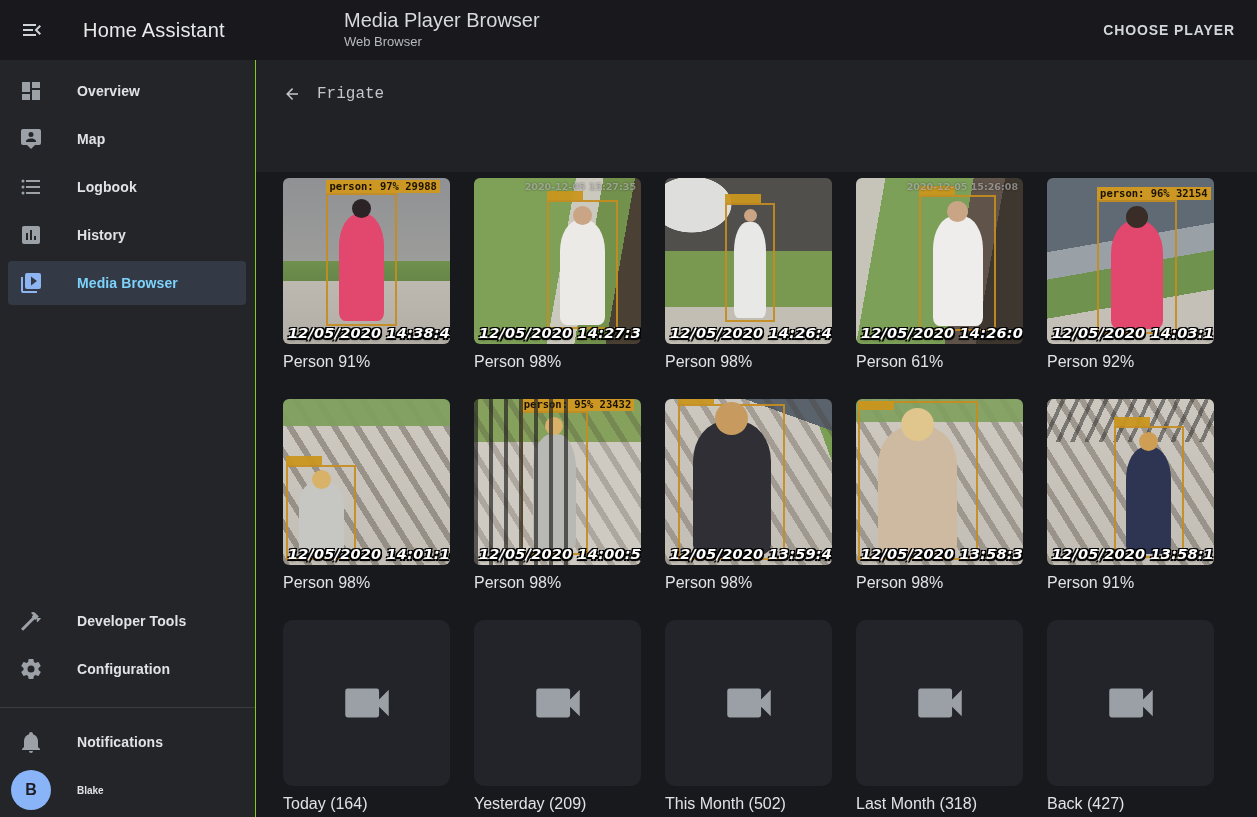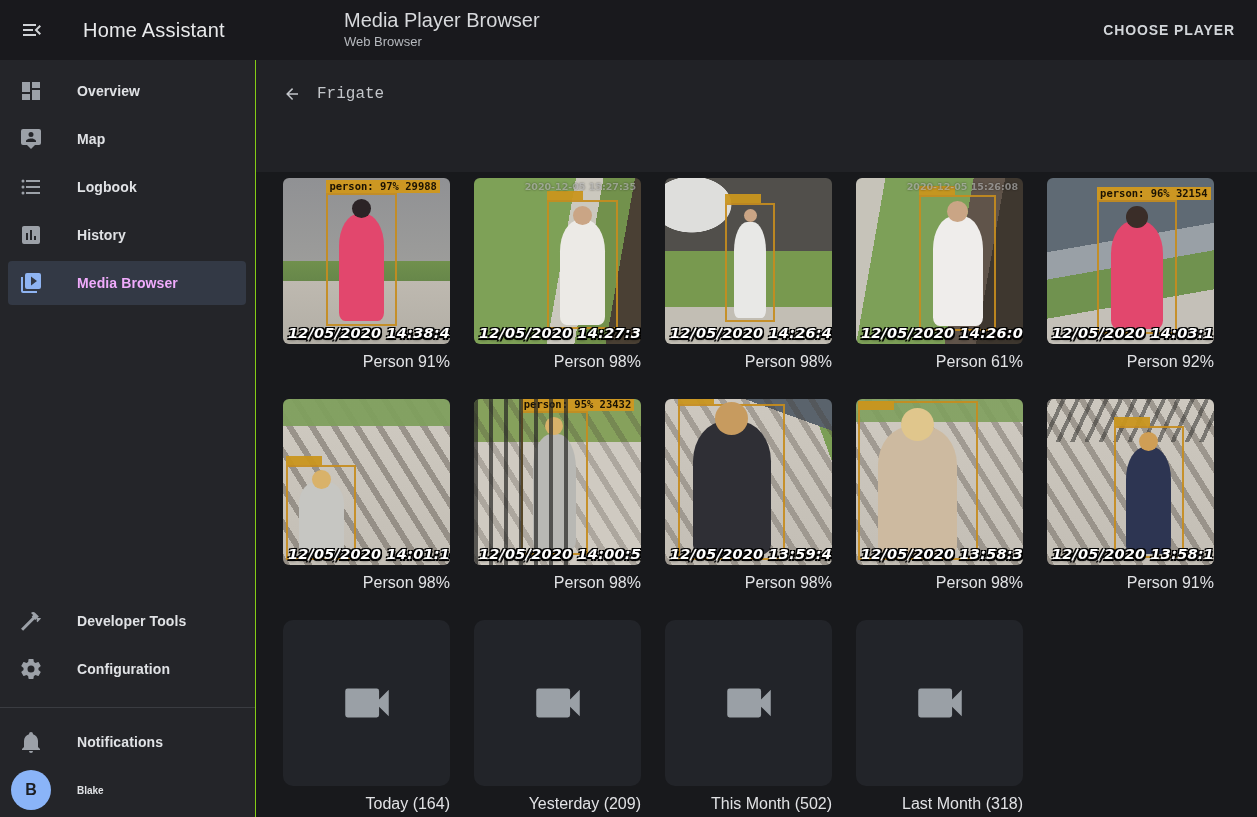--- a/index.html
+++ b/index.html
@@ -23,39 +23,39 @@
   .layout { position:fixed; top:60px; left:0; width:1257px; height:757px; display:flex; }
 
   
   .sidebar { flex:0 0 256px; width:256px; background:#242529; border-right:1px solid #84cc16;
     display:flex; flex-direction:column; padding-top:9px; }
   .nav-item { height:44px; margin:0 9px 4px 8px; border-radius:4px; display:flex; align-items:center;
     padding-left:11px; cursor:pointer; color:#e0e2e5; }
   .nav-item .nicon { width:24px; height:24px; flex:0 0 24px; color:#9ca1a8; }
   .nav-item .nicon svg { width:24px; height:24px; fill:currentColor; }
   .nav-item .nlabel { margin-left:34px; font-size:14px; font-weight:700; letter-spacing:.1px; }
-  .nav-item.selected { background:#333945; color:#f0abfc; }
+  .nav-item.selected { background:#333945; color:#7dd3fc; }
   .nav-item.selected .nicon { color:#8fb4f2; }
   .side-spacer { flex:1; }
   .side-divider { height:1px; background:#3a3c41; margin:12px 0; }
   .user-row { height:44px; margin:0 9px 5px 8px; display:flex; align-items:center; padding-left:11px;
     cursor:pointer; color:#e0e2e5; }
   .avatar { width:40px; height:40px; margin-left:-8px; border-radius:50%; background:#8ab4f8;
     color:#1c1e22; font-size:16px; font-weight:700; display:flex; align-items:center; justify-content:center; }
   .user-row .nlabel { margin-left:26px; font-size:10px; font-weight:700; }
 
   
   main { flex:1; min-width:0; display:flex; flex-direction:column; }
   .content-header { height:112px; background:#212226; padding:24px 24px 0 27px; }
   .breadcrumb { display:inline-flex; align-items:center; gap:16px; color:#c3c6ca; font-size:16px;
     line-height:20px; cursor:pointer;font-family:Liberation Mono, monospace; }
   .breadcrumb svg { width:18px; height:18px; fill:#c3c6ca; }
   .page-heading { margin-top:6px; font-size:32px; line-height:40px; font-weight:700; color:#f1f2f4;
     letter-spacing:.3px; }
-  .media-area { flex:1; background:#18191c; overflow:hidden;text-align:right; }
+  .media-area { flex:1; background:#18191c; overflow:hidden; }
   .media-grid { display:grid; grid-template-columns:repeat(5,167px); column-gap:24px; row-gap:28px;
     padding:6px 16px 10px 27px; }
   .cell { cursor:pointer; }
   .caption { margin-top:8px; font-size:16px; line-height:19px; color:#e1e2e5; }
 
   
   .img { position:relative; height:166px; border-radius:6px; overflow:hidden; background:#3a3a3a; }
   .box { position:absolute; border:2px solid rgba(198,140,30,.92); z-index:1; }
   .fig { position:absolute; left:16%; right:16%; top:15%; bottom:2%; background:var(--fig,#999);
     border-radius:42% 42% 14% 14% / 30% 30% 8% 8%; }
@@ -346,16 +346,24 @@
             <div class="caption">This Month (502)</div>
           </div>
           <div class="cell">
             <div class="folder">
               <svg viewBox="0 0 24 24">
                 <path d="M17,10.5V7A1,1 0 0,0 16,6H4A1,1 0 0,0 3,7V17A1,1 0 0,0 4,18H16A1,1 0 0,0 17,17V13.5L21,17.5V6.5L17,10.5Z"></path>
               </svg>
             </div>
             <div class="caption">Last Month (318)</div>
           </div>
+          <div class="cell">
+            <div class="folder">
+              <svg viewBox="0 0 24 24">
+                <path d="M17,10.5V7A1,1 0 0,0 16,6H4A1,1 0 0,0 3,7V17A1,1 0 0,0 4,18H16A1,1 0 0,0 17,17V13.5L21,17.5V6.5L17,10.5Z"></path>
+              </svg>
+            </div>
+            <div class="caption">Back (427)</div>
+          </div>
         </div>
     </div>
   </main>
 </div>
 
 </body></html>

